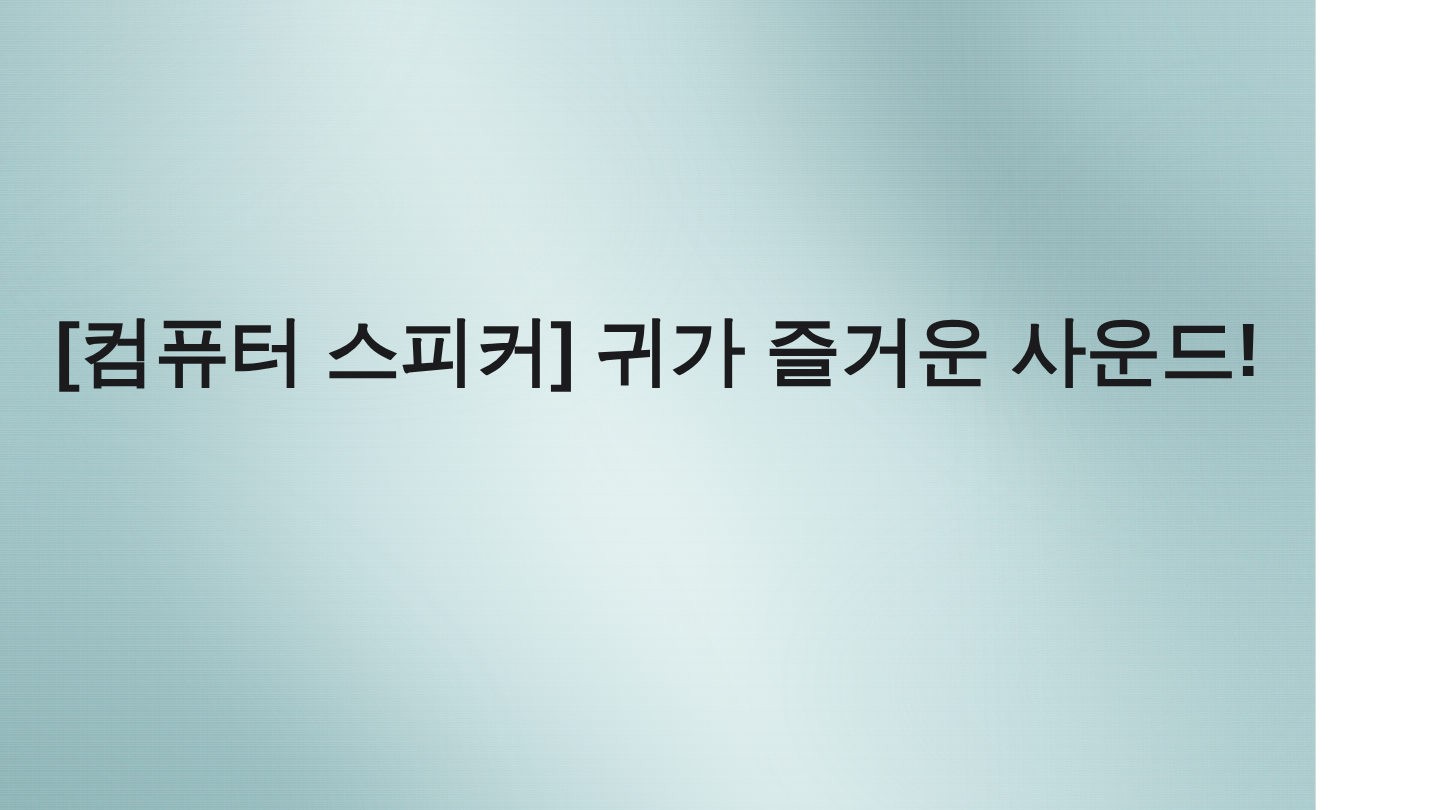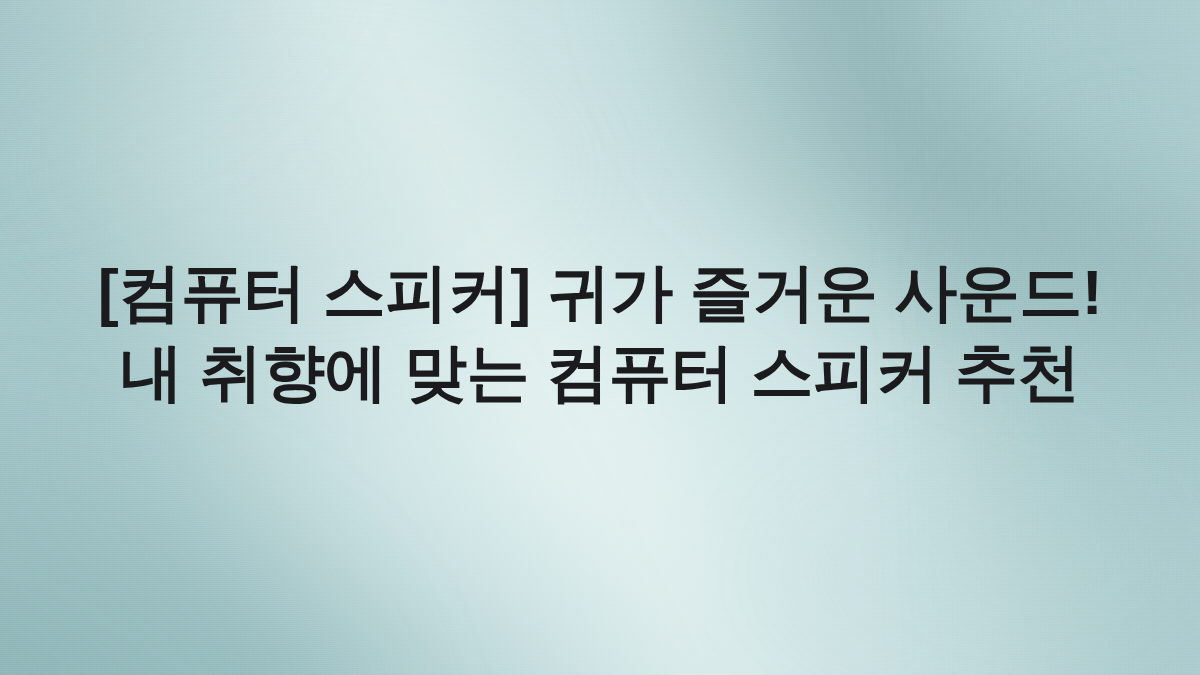--- a/index.html
+++ b/index.html
@@ -4,21 +4,21 @@
 <title>Blog Thumbnail</title>
 <style>
   html, body {
     margin: 0;
     padding: 0;
     background: #ffffff;
   }
 
   .canvas {
     position: relative;
-    width: 1200px;
+    width: 1096px;
     height: 675px;
     overflow: hidden;
     background: #737373;
     font-family: "Liberation Sans", "DejaVu Sans", sans-serif;
   }
 
   
   .bg-layer {
     position: absolute;
     inset: -12%;
@@ -174,16 +174,15 @@
   <div class="bg-layer bg-streak"></div>
   <div class="bg-layer bg-arc-dark"></div>
   <div class="bg-layer bg-shade-bl"></div>
   <div class="bg-layer bg-shade-tl"></div>
   <div class="bg-layer bg-right-tint"></div>
   <div class="bg-layer bg-swirl"></div>
   <div class="bg-grain"></div>
 
   <div class="headline">
     <span class="headline-line">[컴퓨터 스피커] 귀가 즐거운 사운드!</span>
-    <span class="headline-line">내 취향에 맞는 컴퓨터 스피커 추천</span>
   </div>
 
 </div>
 
 </body></html>

